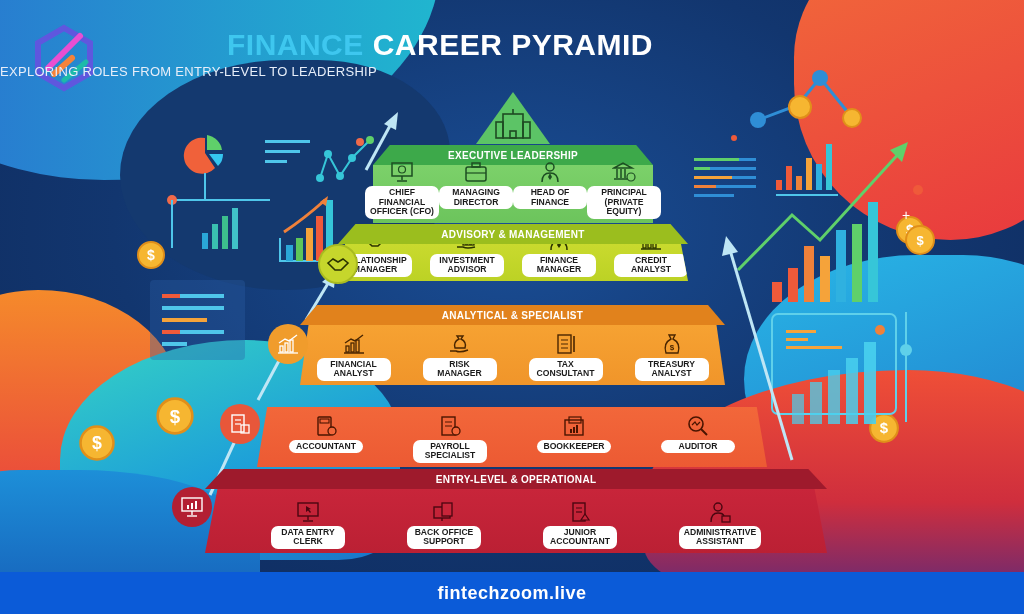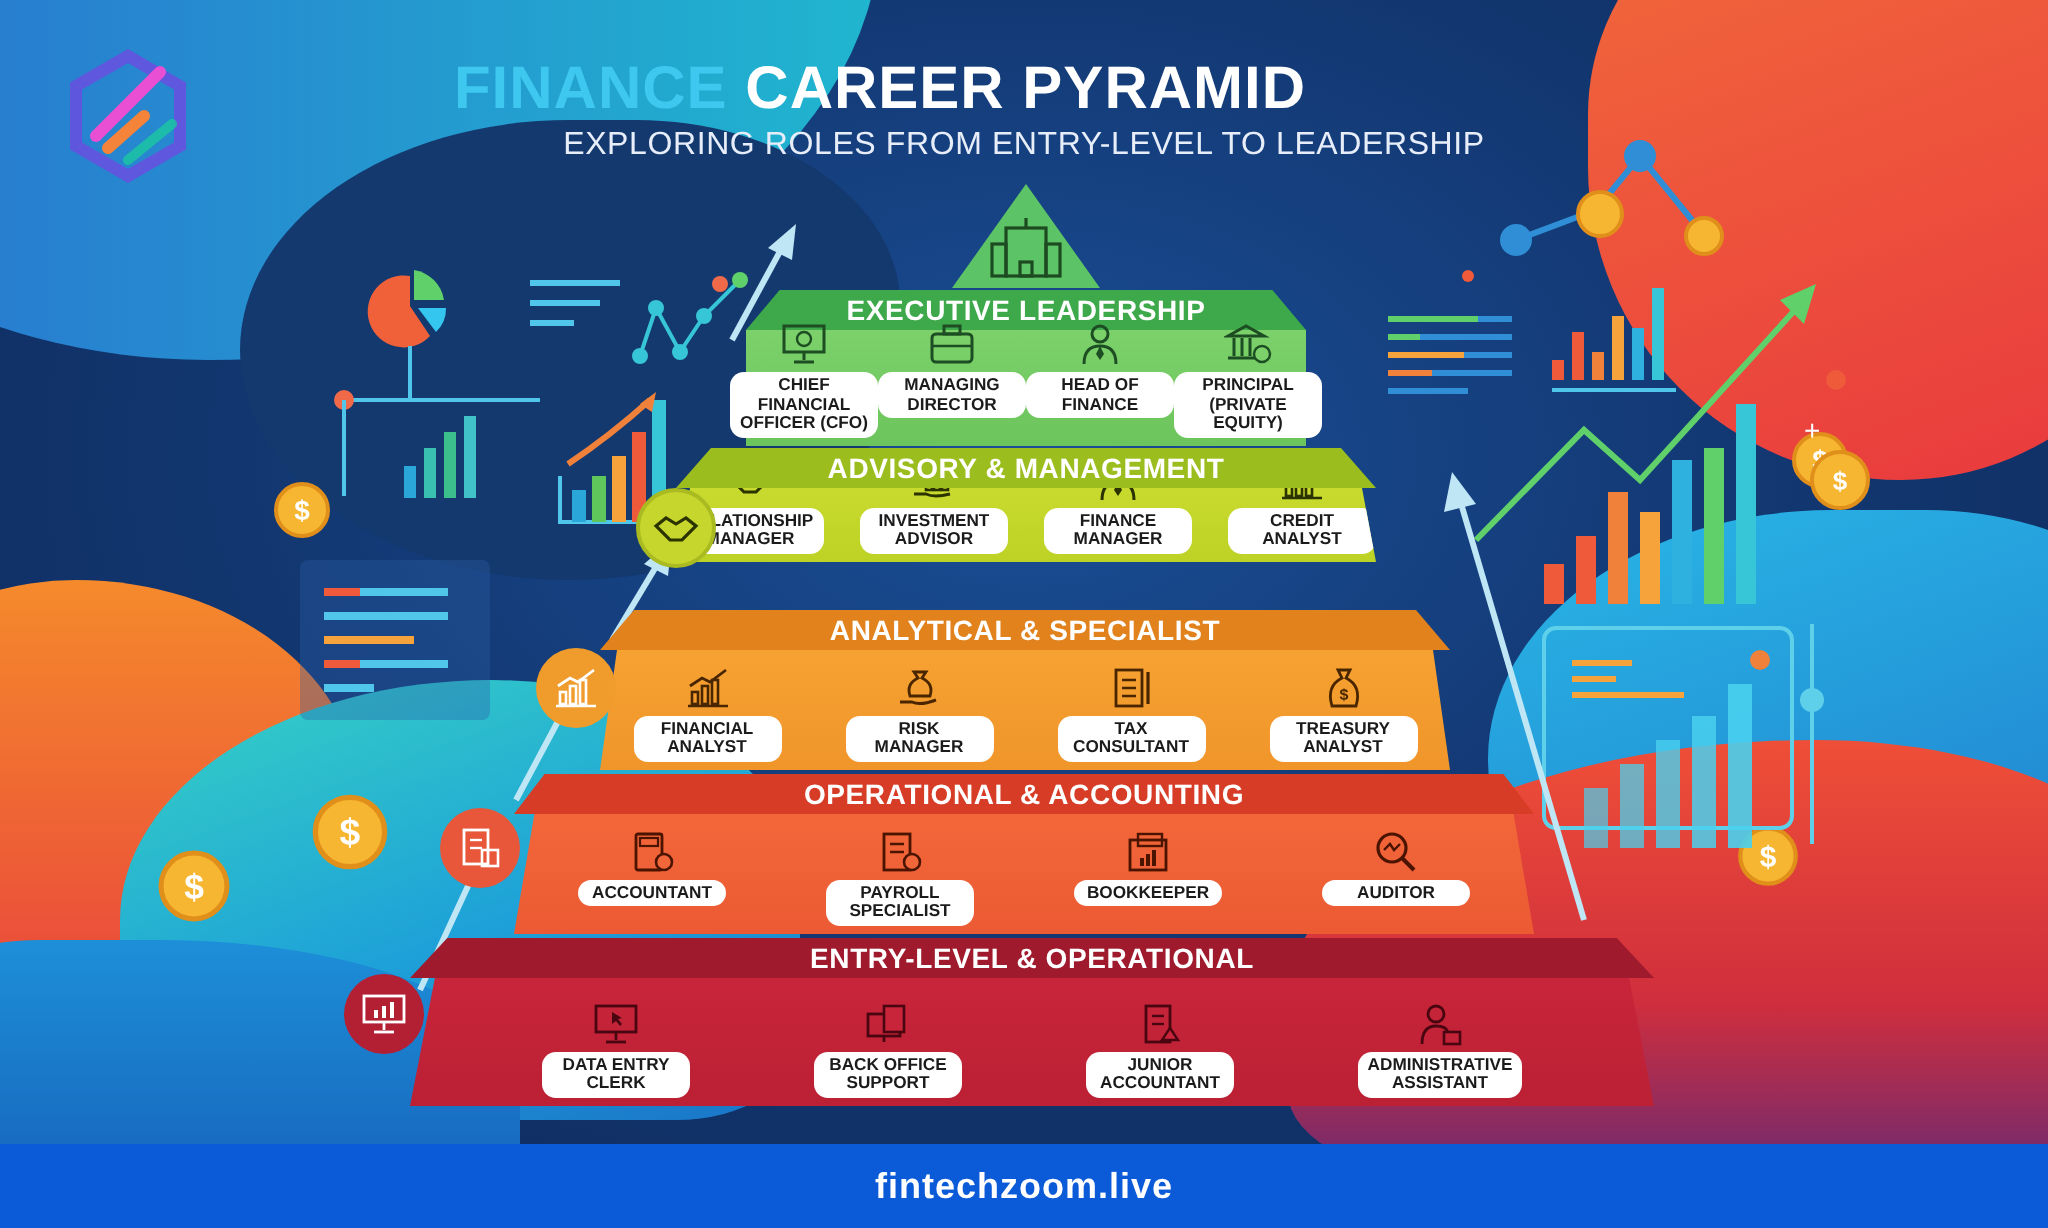--- a/index.html
+++ b/index.html
@@ -15,30 +15,30 @@
   .blob-tr { right: -70px; top: -60px; width: 300px; height: 300px; background: linear-gradient(160deg, #f26b3a 0%, #e8373e 100%); border-radius: 45% 40% 55% 60%; }
   .blob-r-blue { right: -80px; top: 255px; width: 360px; height: 260px; background: linear-gradient(160deg, #29b7e6 0%, #1e73c9 100%); border-radius: 55% 45% 40% 60%; }
   .blob-r-red { right: -60px; top: 370px; width: 440px; height: 220px; background: linear-gradient(180deg, #ef4f37 0%, #cf2e3d 60%, #6b2a72 100%); border-radius: 60% 40% 10% 20%; }
   .blob-l-orange { left: -80px; top: 290px; width: 260px; height: 200px; background: linear-gradient(180deg, #f58a2b 0%, #ea4a3b 100%); border-radius: 50% 60% 40% 30%; }
   .blob-l-teal { left: 60px; top: 340px; width: 340px; height: 220px; background: linear-gradient(160deg, #36d3c4 0%, #1ea1d8 55%, #1a74c8 100%); border-radius: 60% 50% 20% 20%; }
   .blob-l-bottom { left: -40px; top: 470px; width: 300px; height: 120px; background: linear-gradient(180deg, #1d8fd8 0%, #1766bd 100%); border-radius: 20% 60% 0 0; }
 
   
   .title { position: absolute; top: 28px; left: 0; width: 856px; text-align: center; font-weight: 700; font-size: 30px; letter-spacing: 0.5px; color: #fff; padding-left: 24px; }
   .title .accent { color: #3ec7ef; }
-  .subtitle { position: absolute; top: 64px; left: 0; width: 1024px; text-align: center; font-size: 16px; color: #e7eef9; letter-spacing: 0.3px; }
+  .subtitle { position: absolute; top: 64px; left: 0; width: 1024px; font-size: 13px; color: #e7eef9; letter-spacing: 0.3px; }
 
   
   .logo { position: absolute; left: 28px; top: 22px; width: 72px; height: 72px; }
 
   
   .pyramid { position: absolute; left: 0; top: 0; width: 1024px; height: 572px; }
   .apex { position: absolute; left: 476px; top: 92px; width: 74px; height: 52px; }
   .tier { position: absolute; }
-  .tier .band { position: absolute; left: 0; right: 0; top: 0; height: 20px; display: flex; align-items: center; justify-content: center; font-weight: 700; color: #fff; font-size: 14px; letter-spacing: 0.3px; }
+  .tier .band { position: absolute; left: 0; right: 0; top: 0; height: 20px; display: flex; align-items: center; justify-content: center; font-weight: 700; color: #fff; font-size: 10px; letter-spacing: 0.3px; }
   .tier .body { position: absolute; left: 0; right: 0; top: 20px; bottom: 0; }
   .roles { position: absolute; left: 0; right: 0; bottom: 4px; display: flex; justify-content: center; }
   .role { display: flex; flex-direction: column; align-items: center; width: 88px; }
   .role .ricon { width: 24px; height: 22px; margin-bottom: 3px; }
   .role .rlabel { background: #fff; border-radius: 7px; padding: 2px 5px; font-size: 8.6px; font-weight: 700; color: #1b1b1b; text-align: center; line-height: 1.12; min-width: 74px; white-space: pre-line; }
 
   .t1 { left: 373px; top: 145px; width: 280px; height: 78px; }
   .t1 .band { background: #3da94a; clip-path: polygon(6% 0, 94% 0, 100% 100%, 0 100%); }
   .t1 .body { background: linear-gradient(180deg, #7cd16a, #6cc45c); }
   .t2 { left: 338px; top: 224px; width: 350px; height: 57px; }
@@ -368,21 +368,20 @@
                 <text x="12" y="17" text-anchor="middle" font-size="8" font-weight="700" fill="#4a2600" font-family="Liberation Sans, sans-serif">$</text>
               </svg>
             <div class="rlabel">TREASURY
 ANALYST</div>
           </div>
         </div>
       </div>
     </div>
 
     <div class="tier t4">
-      <div class="band">OPERATIONAL &amp; ACCOUNTING</div>
       <div class="body">
         <div class="roles">
           <div class="role">
             <svg class="ricon" viewBox="0 0 24 22">
                 <rect x="4" y="2" width="13" height="18" rx="1" fill="none" stroke="#4a1400" stroke-width="1.4"></rect>
                 <rect x="6" y="4" width="9" height="4" fill="none" stroke="#4a1400" stroke-width="1.1"></rect>
                 <circle cx="18" cy="16" r="4" fill="#f2673a" stroke="#4a1400" stroke-width="1.3"></circle>
               </svg>
             <div class="rlabel">ACCOUNTANT</div>
           </div>

